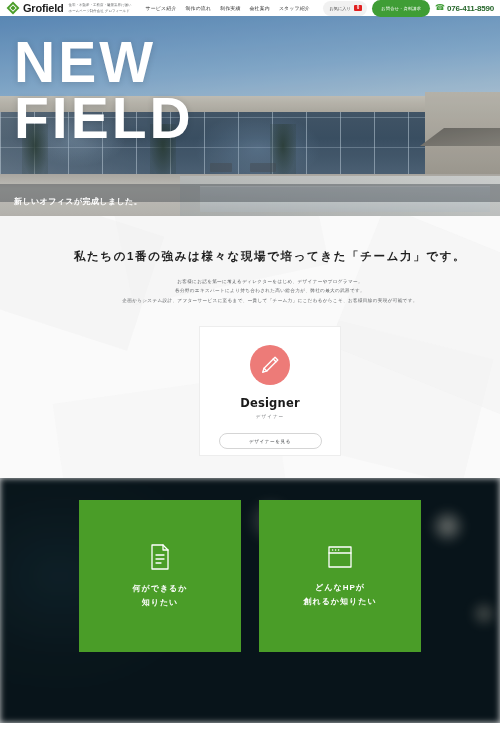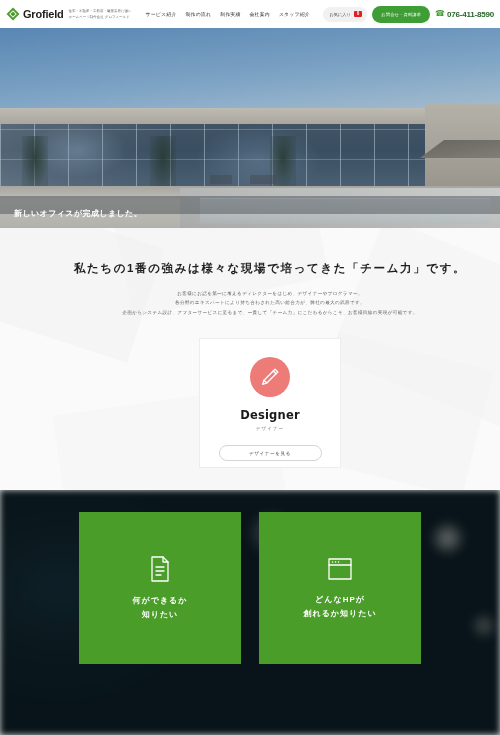--- a/index.html
+++ b/index.html
@@ -7,21 +7,21 @@
   html, body {
     width: 500px; height: 735px;
     font-family: "Liberation Sans", "DejaVu Sans", sans-serif;
     background: #fff; overflow: hidden;
   }
   body { position: relative; }
 
   
   .header {
     position: relative; z-index: 50;
-    height: 28px; width: 100%;
+    height: 16px; width: 100%;
     background: #ffffff;
     display: flex; align-items: center;
     padding: 0 6px 0 6px;
   }
   .brand { display: flex; align-items: center; gap: 3px; flex: 0 0 auto; }
   .logo-mark { width: 14px; height: 14px; position: relative; }
   .logo-mark svg { display: block; }
   .brand-name {
     font-size: 11px; font-weight: bold; color: #1d1d1d;
     letter-spacing: -0.2px; line-height: 1;
@@ -304,20 +304,24 @@
     <div class="bldg-wall-r"></div>
     <div class="roof-r"></div>
     <div class="ground"></div>
     <div class="terrace"></div>
     <div class="furniture" style="left:210px;bottom:44px;width:22px;height:9px;"></div>
     <div class="furniture" style="left:250px;bottom:44px;width:26px;height:9px;"></div>
     <div class="glass-rail"></div>
     <div class="hero-tint"></div>
   </div>
 
+  <h1 class="hero-title">
+    <span>NEW</span>
+    <span class="l2">FIELD</span>
+  </h1>
 
   <div class="hero-caption-bar">
     <span class="hero-caption">新しいオフィスが完成しました。</span>
   </div>
 </section>
 
 <section class="strength">
   <div class="poly-bg">
     <div class="poly" style="left:-30px;top:-10px;width:180px;height:120px;transform:rotate(18deg);opacity:.55;"></div>
     <div class="poly" style="left:120px;top:-40px;width:200px;height:110px;transform:rotate(-12deg);opacity:.4;"></div>

